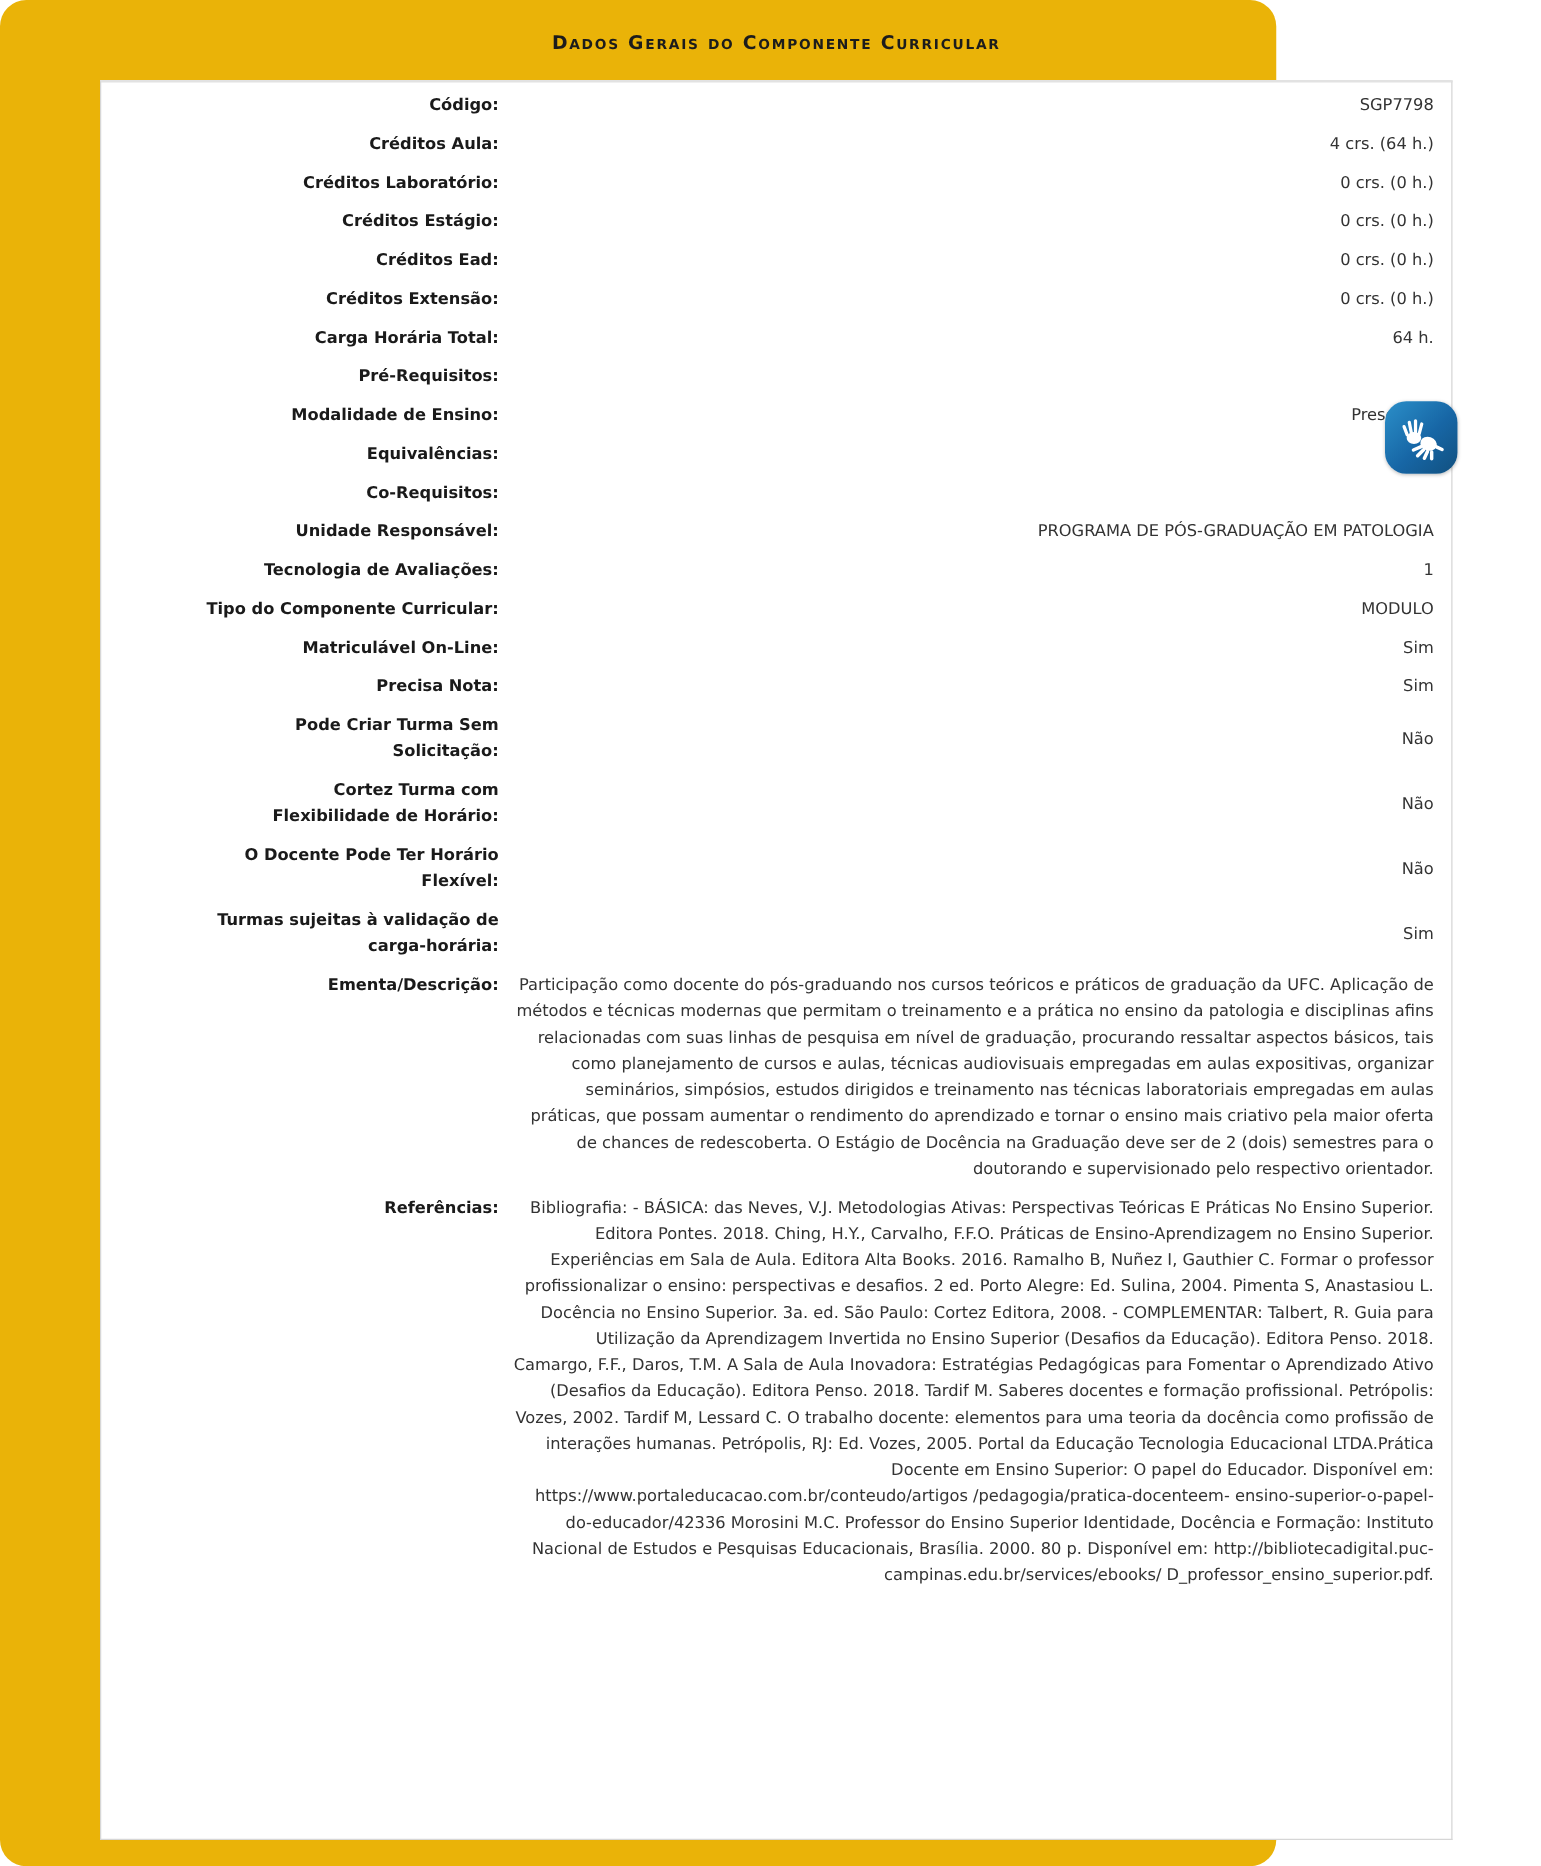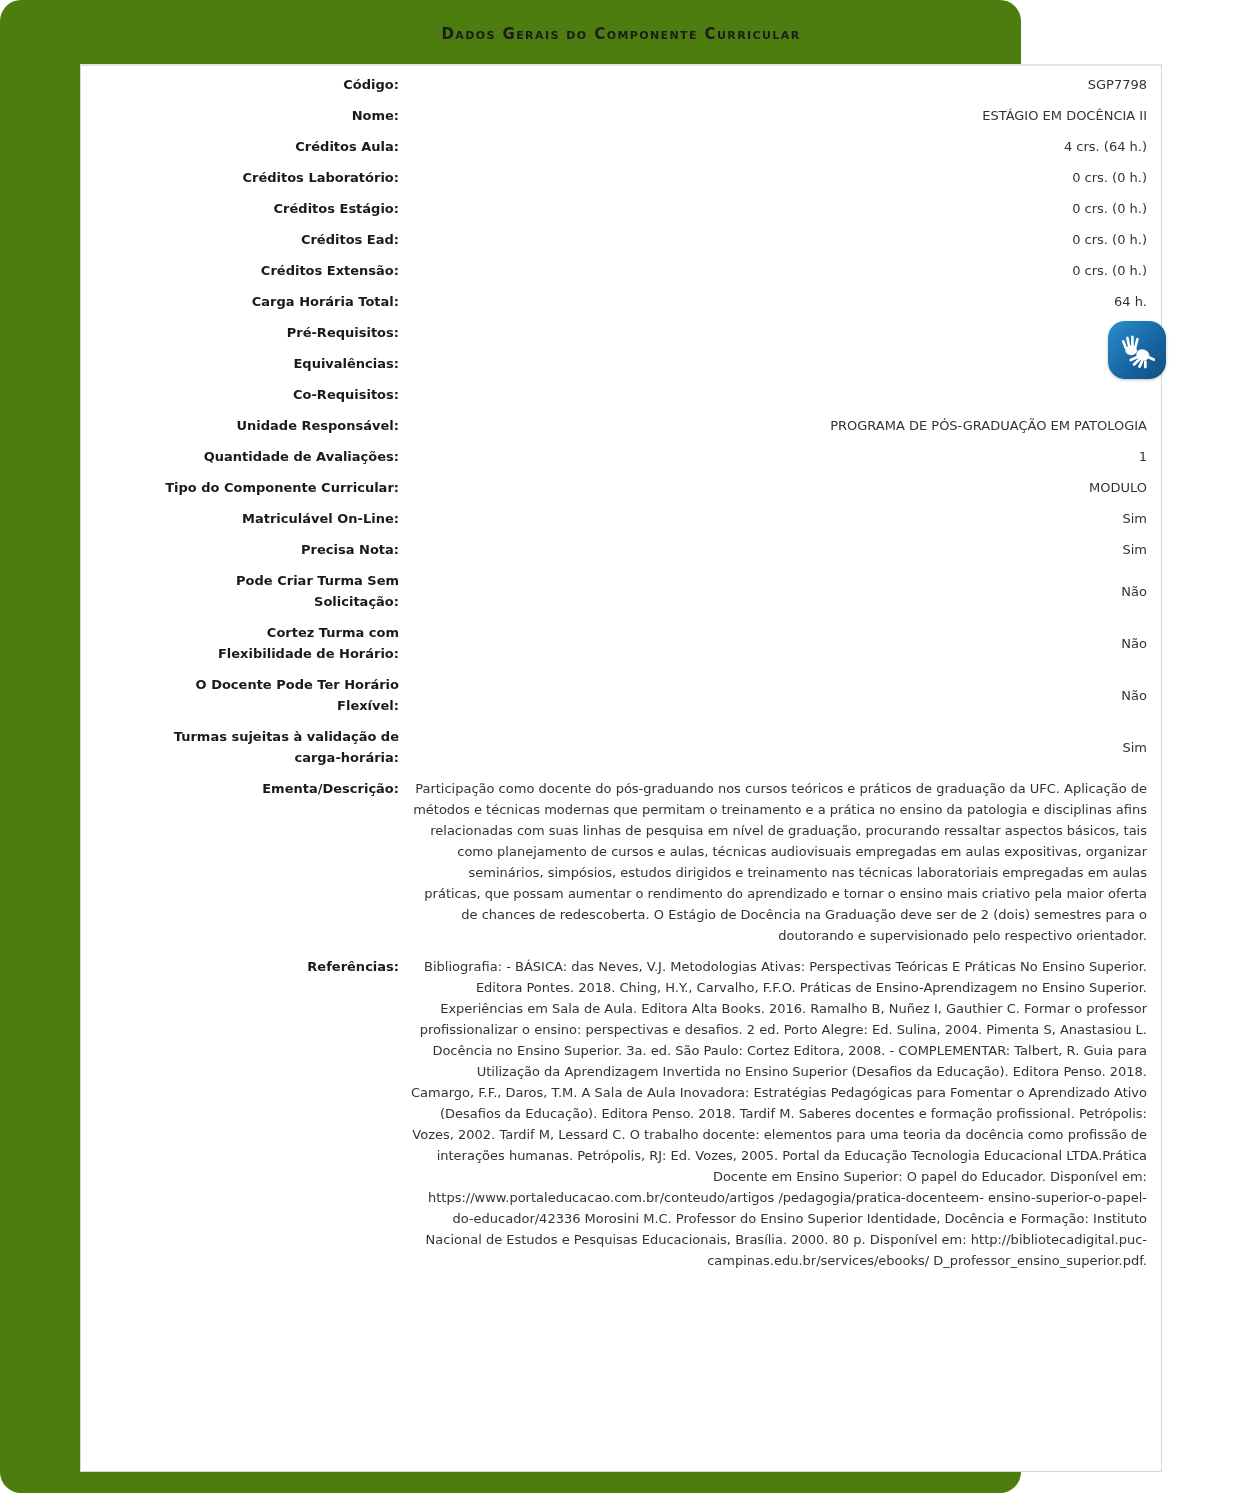--- a/index.html
+++ b/index.html
@@ -8,21 +8,21 @@
     background: #ffffff;
     width: 1233px;
     font-family: "DejaVu Sans", "Liberation Sans", sans-serif;
     font-size: 13px;
     color: #333333;
   }
   .page {
     position: relative;
     width: 1021px;
     min-height: 1493px;
-    background: #4d7c0f;
+    background: #eab308;
     border-radius: 21px;
   }
   .caption {
     width: 1082px;
     margin: 0 0 0 80px;
     padding-top: 25px;
     text-align: center;
     font-weight: bold;
     font-variant: small-caps;
     font-size: 15px;
@@ -87,24 +87,20 @@
   <h2 class="caption">Dados Gerais do Componente Curricular</h2>
 
   <div class="panel">
     <table class="details">
       <tbody id="rows-body">
   <tr>
     <th class="label">Código:</th>
     <td class="value">SGP7798</td>
   </tr>
 
-  <tr>
-    <th class="label">Nome:</th>
-    <td class="value">ESTÁGIO EM DOCÊNCIA II</td>
-  </tr>
 
   <tr>
     <th class="label">Créditos Aula:</th>
     <td class="value">4 crs. (64 h.)</td>
   </tr>
 
   <tr>
     <th class="label">Créditos Laboratório:</th>
     <td class="value">0 crs. (0 h.)</td>
   </tr>
@@ -127,38 +123,42 @@
   <tr>
     <th class="label">Carga Horária Total:</th>
     <td class="value">64 h.</td>
   </tr>
 
   <tr>
     <th class="label">Pré-Requisitos:</th>
     <td class="value"></td>
   </tr>
 
+  <tr>
+    <th class="label">Modalidade de Ensino:</th>
+    <td class="value">Presencial</td>
+  </tr>
 
   <tr>
     <th class="label">Equivalências:</th>
     <td class="value"></td>
   </tr>
 
   <tr>
     <th class="label">Co-Requisitos:</th>
     <td class="value"></td>
   </tr>
 
   <tr>
     <th class="label">Unidade Responsável:</th>
     <td class="value">PROGRAMA DE PÓS-GRADUAÇÃO EM PATOLOGIA</td>
   </tr>
 
   <tr>
-    <th class="label">Quantidade de Avaliações:</th>
+    <th class="label">Tecnologia de Avaliações:</th>
     <td class="value">1</td>
   </tr>
 
   <tr>
     <th class="label">Tipo do Componente Curricular:</th>
     <td class="value">MODULO</td>
   </tr>
 
   <tr>
     <th class="label">Matriculável On-Line:</th>

